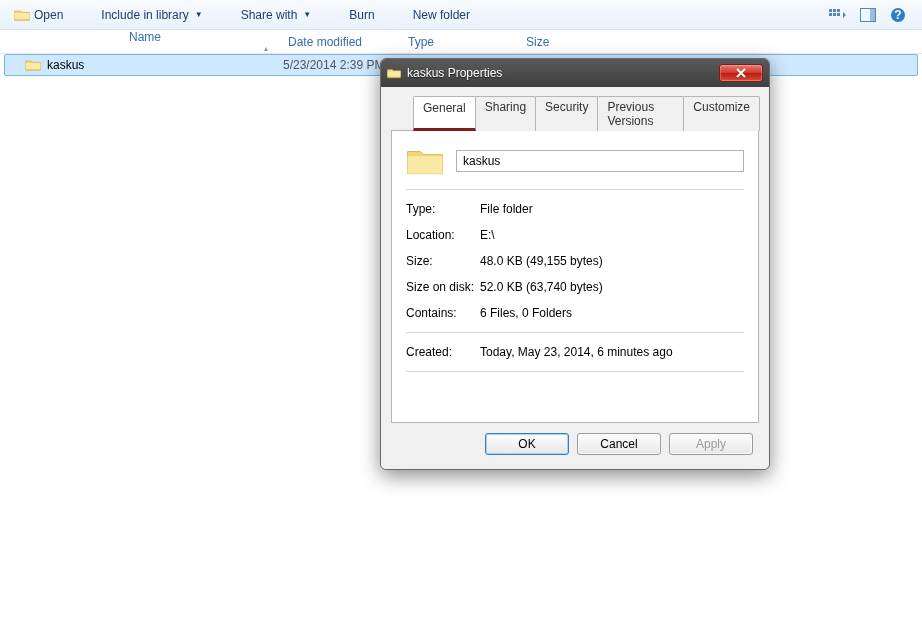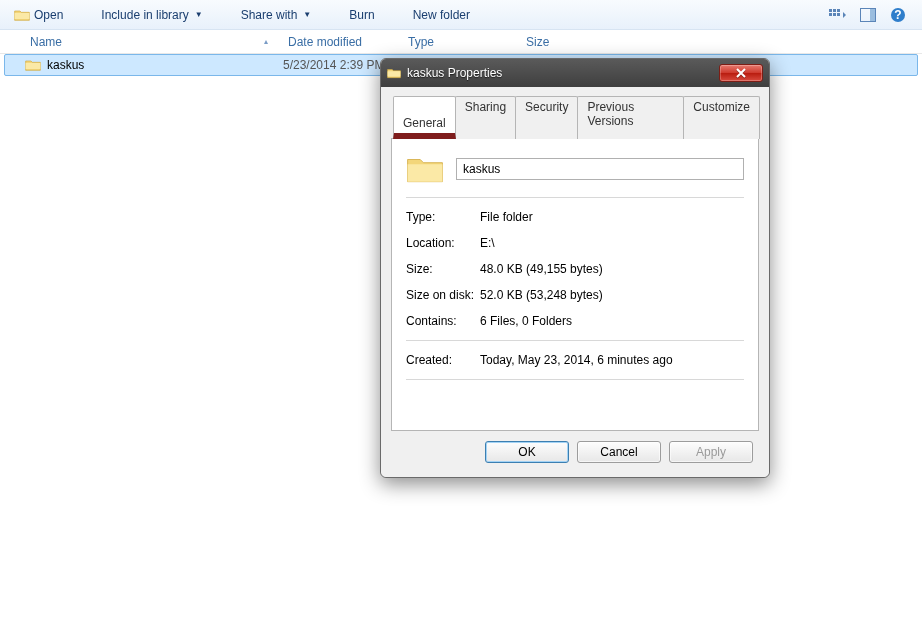--- a/index.html
+++ b/index.html
@@ -9,21 +9,21 @@
 .toolbar { height: 30px; background: linear-gradient(#f8fbfe, #e8f1fb); border-bottom: 1px solid #d7e4f2; display: flex; align-items: center; padding: 0 6px; gap: 4px; }
 .tb-item { display: flex; align-items: center; gap: 4px; padding: 3px 8px; color: #1a3e6f; cursor: default; border-radius: 2px; }
 .tb-sep { width: 14px; }
 .tb-drop { font-size: 8px; color: #1a3e6f; margin-left: 2px; }
 .tb-right { margin-left: auto; display: flex; align-items: center; gap: 10px; padding-right: 8px; }
 .tb-icon-btn { width: 20px; height: 20px; display: flex; align-items: center; justify-content: center; color: #3b5e8c; }
 
 
 .col-headers { height: 24px; display: flex; align-items: center; border-bottom: 1px solid #e8e8e8; background: #fff; }
 .col-h { color: #3a6ea5; padding: 0 10px; display: flex; align-items: center; height: 100%; cursor: default; }
-.col-name { width: 278px; padding-left: 30px; }
+.col-name { width: 278px; padding-left: 22px; flex-direction: column; }
 .col-date { width: 120px; }
 .col-type { width: 118px; }
 .col-size { width: 80px; }
 .sort-ind { margin-left: auto; font-size: 8px; color: #7a9cc6; }
 
 
 .file-list { background: #fff; }
 .file-row { display: flex; align-items: center; height: 22px; }
 .file-row.selected { background: #cde8ff; border: 1px solid #7ab7ea; border-radius: 2px; margin: 0 4px; }
 .file-cell { padding: 0 8px; color: #000; white-space: nowrap; overflow: hidden; }
@@ -35,21 +35,21 @@
 .titlebar { height: 28px; background: linear-gradient(#5a5a5a, #3f3f3f); border-radius: 5px 5px 0 0; display: flex; align-items: center; padding: 0 6px; gap: 6px; }
 .titlebar-text { color: #fff; text-shadow: 0 1px 1px rgba(0,0,0,0.6); flex: 1; font-size: 12px; display: flex; align-items: center; gap: 6px; }
 .close-btn { width: 44px; height: 18px; background: linear-gradient(#e67a6f, #cf3b2f 48%, #b91d10 52%, #d84a3e); border: 1px solid #7c1d15; border-radius: 3px; display: flex; align-items: center; justify-content: center; color: #fff; font-weight: bold; box-shadow: inset 0 0 0 1px rgba(255,255,255,0.25); }
 .close-btn svg { filter: drop-shadow(0 1px 0 rgba(0,0,0,.3)); }
 
 .prop-body { padding: 8px 10px 10px 10px; background: #f0f0f0; border-radius: 0 0 6px 6px; }
 
 
 .tabs { display: flex; gap: 0; position: relative; top: 1px; z-index: 2; padding-left: 2px; }
 .tab { background: #f0f0f0; border: 1px solid #b5b5b5; border-bottom: none; padding: 3px 9px; color: #333; cursor: default; border-radius: 2px 2px 0 0; margin-right: -1px; font-size: 11px; }
-.tab.active { background: #fff; border-bottom: 6px solid #7f1d1d; padding-top: 19px; position: relative; z-index: 3; }
+.tab.active { background: #fff; border-bottom: 3px solid #7f1d1d; padding-top: 4px; position: relative; z-index: 3; margin-left: 20px; }
 
 .tab-panel { background: #fff; border: 1px solid #b5b5b5; padding: 14px 14px 44px 14px; position: relative; z-index: 1; }
 
 .panel-head { display: flex; align-items: center; gap: 12px; margin-bottom: 12px; }
 .panel-head input { flex: 1; height: 22px; border: 1px solid #b0b0b0; padding: 2px 6px; background: #fff; }
 
 .prop-row { display: flex; padding: 6px 0; }
 .prop-label { width: 74px; color: #000; }
 .prop-value { color: #000; flex: 1; }
 .hr { border-top: 1px solid #d8d8d8; margin: 6px 0; }
@@ -201,21 +201,21 @@
       <div class="prop-row">
           <div class="prop-label">Location:</div>
           <div class="prop-value">E:\</div>
         </div>
       <div class="prop-row">
           <div class="prop-label">Size:</div>
           <div class="prop-value">48.0 KB (49,155 bytes)</div>
         </div>
       <div class="prop-row">
           <div class="prop-label">Size on disk:</div>
-          <div class="prop-value">52.0 KB (53,248 bytes)</div>
+          <div class="prop-value">52.0 KB (63,740 bytes)</div>
         </div>
       <div class="prop-row">
           <div class="prop-label">Contains:</div>
           <div class="prop-value">6 Files, 0 Folders</div>
         </div>
 
       <div class="hr"></div>
       <div class="prop-row">
           <div class="prop-label">Created:</div>
           <div class="prop-value">Today, May 23, 2014, 6 minutes ago</div>

